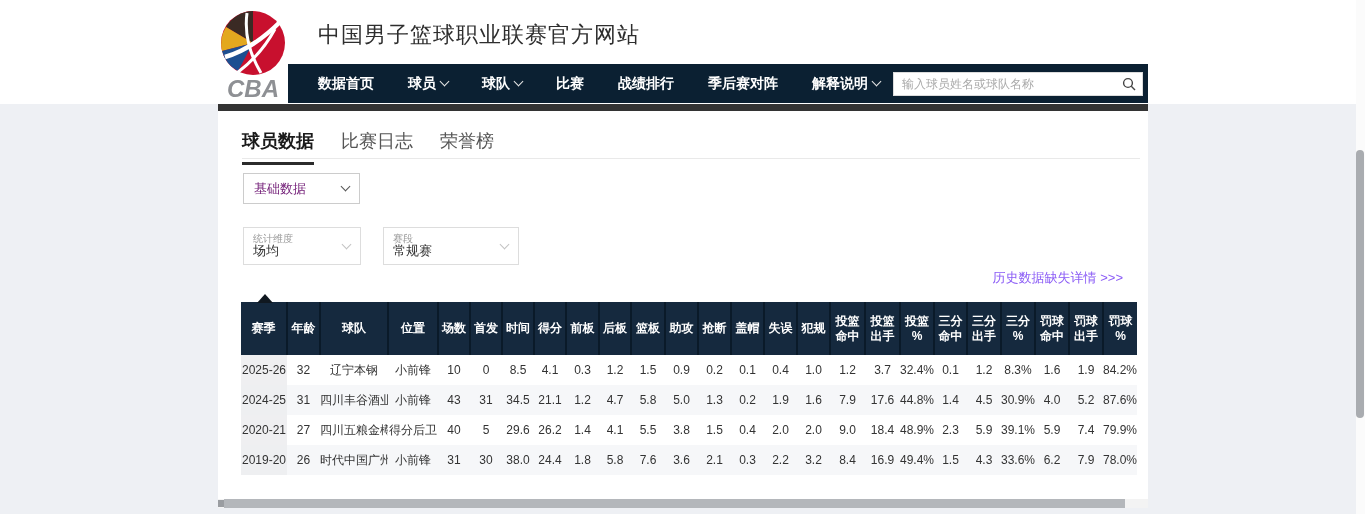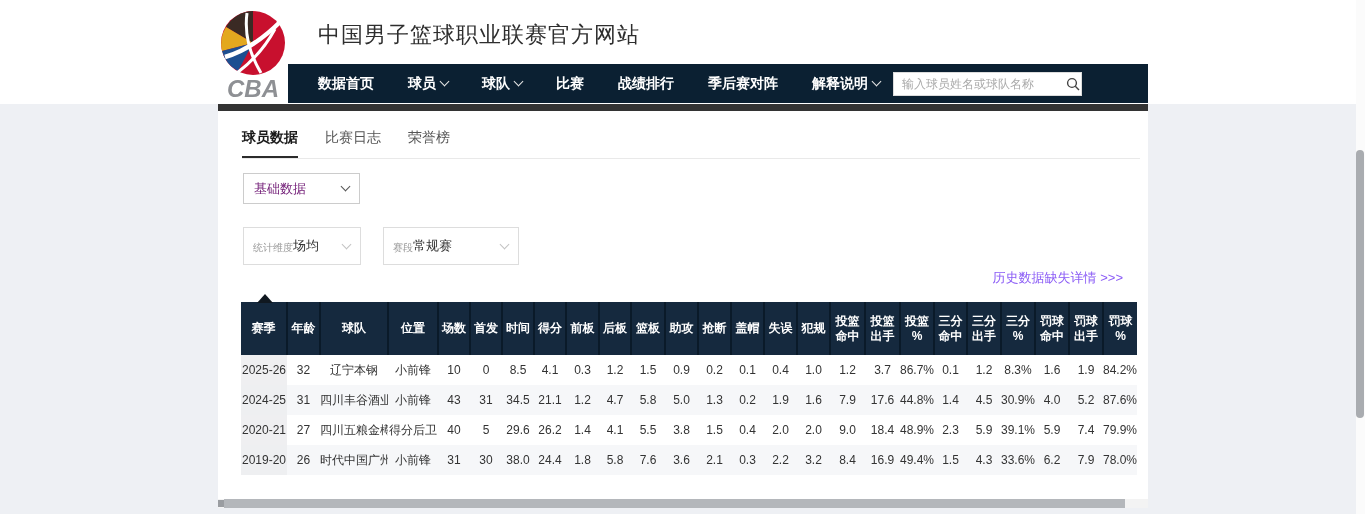--- a/index.html
+++ b/index.html
@@ -21,36 +21,36 @@
   .nav-item {
     color:#fff; font-size:14px; font-weight:600; margin-right:34px;
     display:flex; align-items:center; cursor:pointer; white-space:nowrap;
   }
   .nav-caret {
     display:inline-block; width:7px; height:7px; margin-left:5px; margin-top:-4px;
     border-right:1.5px solid #e6e6e6; border-bottom:1.5px solid #e6e6e6;
     transform:rotate(45deg);
   }
   .search-box {
-    position:absolute; left:605px; top:8px; width:189px; height:24px;
+    position:absolute; left:605px; top:8px; width:250px; height:24px;
     background:#fff; border:1px solid #dcdcdc; display:flex; align-items:center;
   }
   .search-input {
     border:none; outline:none; flex:1; height:100%; padding:0 8px;
     font-size:12px; color:#333; font-family:inherit; background:transparent;
   }
   .search-input::placeholder { color:#a9a9a9; }
   .search-icon { width:26px; display:flex; justify-content:center; align-items:center; cursor:pointer; }
 
   
   .panel { position:absolute; left:218px; top:104px; width:930px; height:404px; background:#fff; }
   .panel-topstrip { position:absolute; left:0; top:0; width:930px; height:7px; background:#333; }
 
   .tabs { position:absolute; left:24px; top:25px; display:flex; }
-  .tab { font-size:14px; color:#555; margin-right:27px; padding-bottom:9px; cursor:pointer; }
+  .tab { font-size:18px; color:#555; margin-right:27px; padding-bottom:9px; cursor:pointer; }
   .tab.active { color:#1a1a1a; font-weight:bold; border-bottom:3px solid #2b2b2b; }
   .tabs-line { position:absolute; left:24px; top:54px; width:898px; height:1px; background:#e9e9e9; }
 
   .select-box {
     position:absolute; left:25px; top:69px; width:117px; height:31px;
     border:1px solid #ccc; display:flex; align-items:center; justify-content:space-between;
     padding:0 10px; cursor:pointer; background:#fff;
   }
   .select-box .value { font-size:13px; color:#701a75; }
   .dark-caret {
@@ -59,21 +59,21 @@
   }
   .light-caret {
     width:7px; height:7px; border-right:1.5px solid #c3c3c3; border-bottom:1.5px solid #c3c3c3;
     transform:rotate(45deg); margin-top:-3px;
   }
   .filter-box {
     position:absolute; top:123px; height:38px; border:1px solid #ddd; background:#fff;
     display:flex; align-items:center; justify-content:space-between;
     padding:0 10px 0 9px; cursor:pointer;
   }
-  .filter-box .texts { display:flex; flex-direction:row; justify-content:center; line-height:1.15;align-items:flex-end; }
+  .filter-box .texts { display:flex; flex-direction:column; justify-content:center; line-height:1.15; }
   .filter-box .flabel { font-size:10px; color:#999; }
   .filter-box .fvalue { font-size:13px; color:#333; }
   #filter-dimension { left:25px; width:118px; }
   #filter-stage { left:165px; width:136px;gap:46px; }
 
   .history-link {
     position:absolute; top:165px; right:25px; font-size:13px; color:#8b5cf6;
     cursor:pointer; text-decoration:none;
   }
 
@@ -325,21 +325,21 @@
             <td>0.3</td>
             <td>1.2</td>
             <td>1.5</td>
             <td>0.9</td>
             <td>0.2</td>
             <td>0.1</td>
             <td>0.4</td>
             <td>1.0</td>
             <td>1.2</td>
             <td>3.7</td>
-            <td>86.7%</td>
+            <td>32.4%</td>
             <td>0.1</td>
             <td>1.2</td>
             <td>8.3%</td>
             <td>1.6</td>
             <td>1.9</td>
             <td>84.2%</td>
           </tr>
           <tr class="alt">
             <td class="col-season">2024-25</td>
             <td>31</td>

